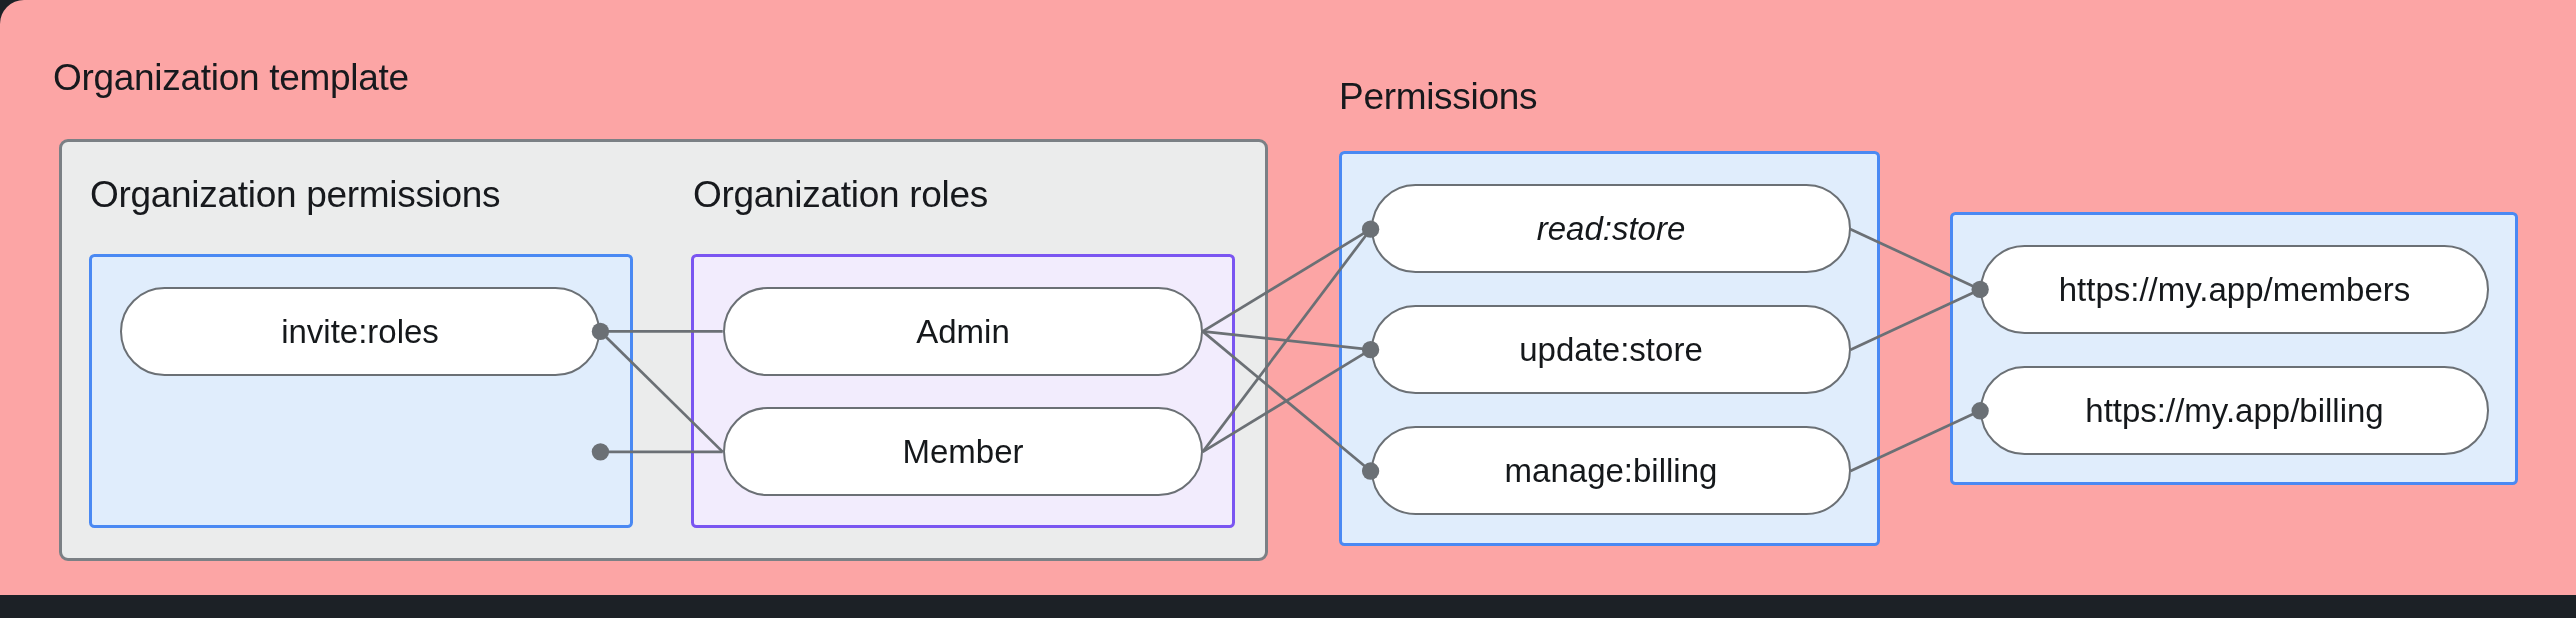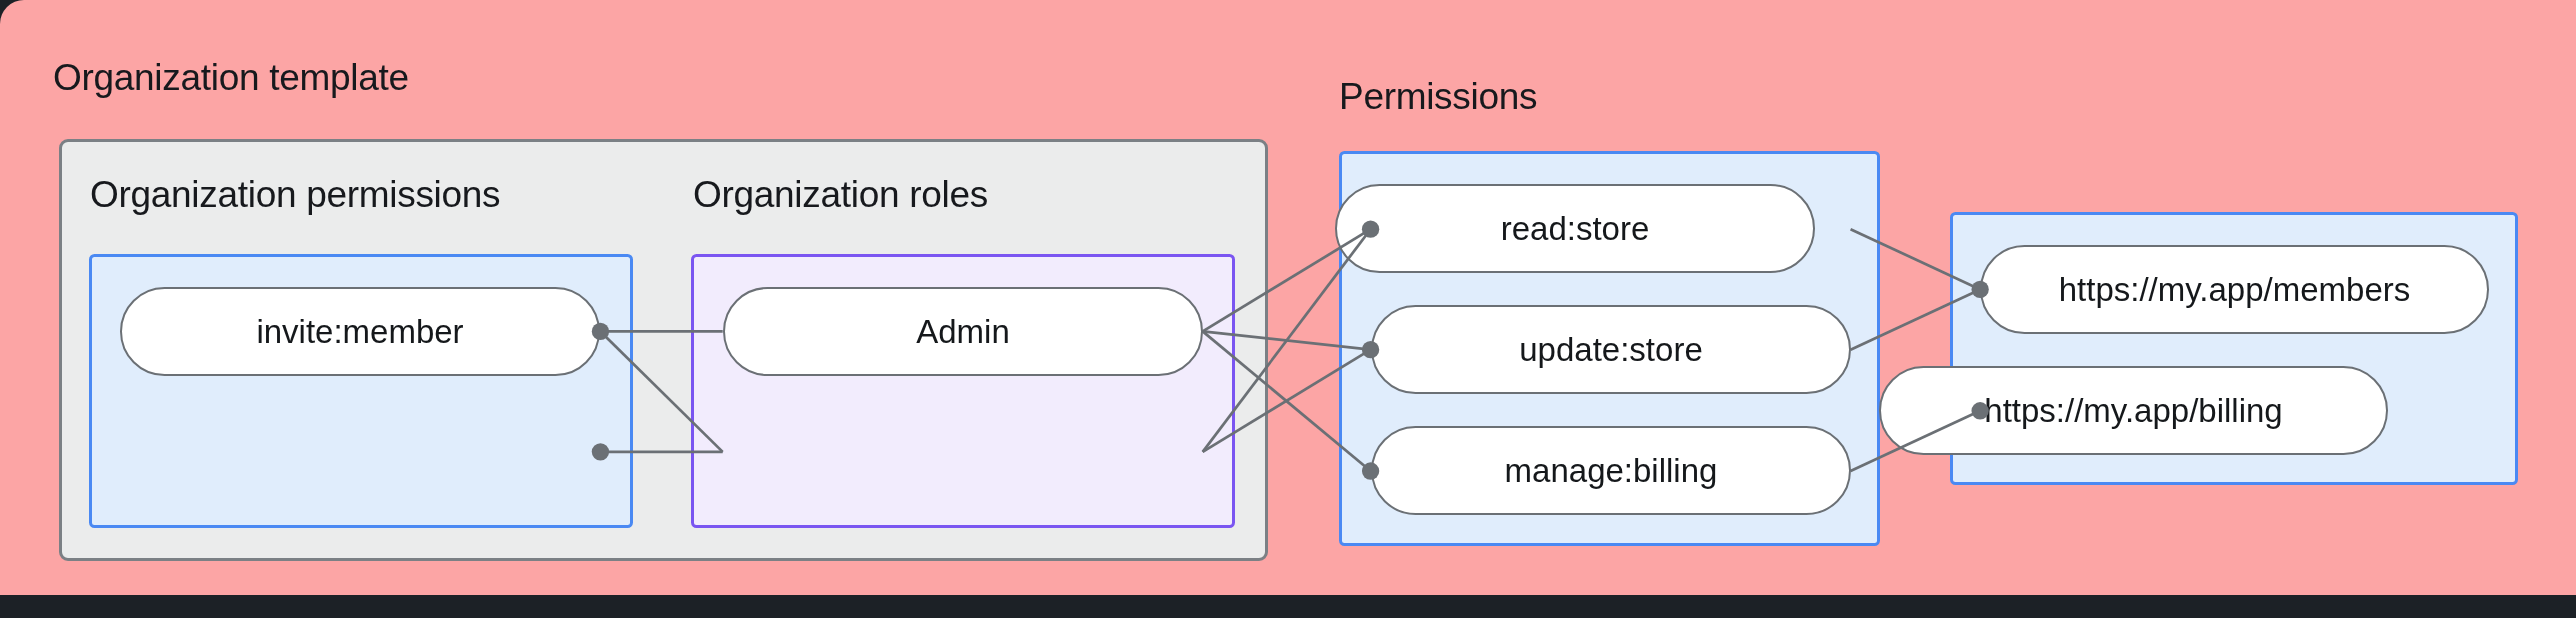--- a/index.html
+++ b/index.html
@@ -44,25 +44,25 @@
     border-radius:55px;
     display:flex;align-items:center;justify-content:center;
     font-size:33px;
     color:#15181b;
     white-space:nowrap;
   }
   #pill-invite{left:120px;top:287px;width:480px;}
   #pill-delete{left:120px;top:407px;width:480px;}
   #pill-admin{left:723px;top:287px;width:480px;}
   #pill-member{left:723px;top:407px;width:480px;}
-  #pill-read{left:1335px;top:184px;width:480px;}
+  #pill-read{left:1371px;top:184px;width:480px;font-style:italic;}
   #pill-update{left:1371px;top:305px;width:480px;}
   #pill-manage{left:1371px;top:426px;width:480px;}
   #pill-members{left:1980px;top:245px;width:509px;}
-  #pill-billing{left:1879px;top:366px;width:509px;}
+  #pill-billing{left:1980px;top:366px;width:509px;}
   #label-template{left:53px;top:58px;}
   #label-org-permissions{left:90px;top:175px;}
   #label-org-roles{left:693px;top:175px;}
   #label-permissions{left:1339px;top:77px;}
   #label-api{left:1950px;top:137px;}
   svg.wires{position:absolute;left:0;top:0;pointer-events:none;}
 </style>
 </head>
 <body>
 
@@ -74,23 +74,24 @@
 
   <div class="label" id="label-org-permissions">Organization permissions</div>
   <div class="label" id="label-org-roles">Organization roles</div>
   <div class="label" id="label-permissions">Permissions</div>
 
   <div class="panel" id="panel-org-permissions"></div>
   <div class="panel" id="panel-org-roles"></div>
   <div class="panel" id="panel-permissions"></div>
   <div class="panel" id="panel-api"></div>
 
-  <div class="pill" id="pill-invite">invite:member</div>
+  <div class="pill" id="pill-invite">invite:roles</div>
 
   <div class="pill" id="pill-admin">Admin</div>
+  <div class="pill" id="pill-member">Member</div>
 
   <div class="pill" id="pill-read">read:store</div>
   <div class="pill" id="pill-update">update:store</div>
   <div class="pill" id="pill-manage">manage:billing</div>
 
   <div class="pill" id="pill-members">https://my.app/members</div>
   <div class="pill" id="pill-billing">https://my.app/billing</div>
 
   <svg class="wires" id="wires" width="2576" height="619" viewBox="0 0 2823 678">
       <line x1="658" y1="363" x2="792" y2="363" stroke="#6b7075" stroke-width="3"></line>

